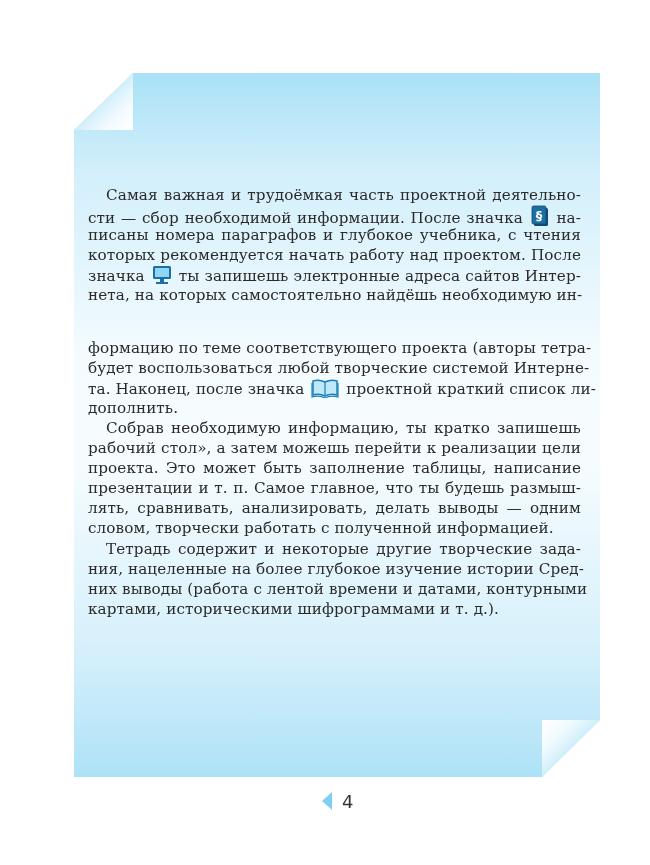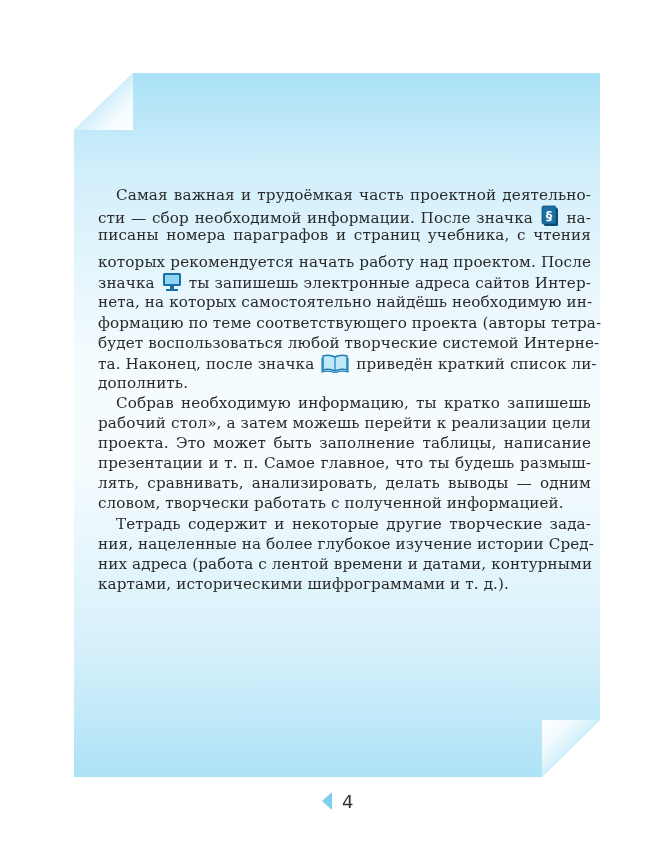--- a/index.html
+++ b/index.html
@@ -19,21 +19,21 @@
     background: linear-gradient(135deg, #b5e4f6 30%, #f3fbff 75%, #ffffff 100%);
     clip-path: polygon(59px 0, 59px 57px, 0 57px);
     box-shadow: 0 0 2px rgba(0,0,0,0.1);
   }
   .fold-br {
     left: 468px; top: 647px; width: 58px; height: 57px;
     background: linear-gradient(315deg, #b5e4f6 30%, #f3fbff 75%, #ffffff 100%);
     clip-path: polygon(0 0, 58px 0, 0 57px);
   }
   .text-block {
-    position: absolute; left: 116px; top: 185px; width: 475px;
+    position: absolute; left: 106px; top: 185px; width: 475px;
     font-size: 15.2px; line-height: 20.1px; color: #2a2a2a; text-align: justify;
     letter-spacing: 0.1px;
   }
   .line { display: block; height: 20.1px; white-space: nowrap; text-align-last: justify; text-align: justify; }
   .line.last { text-align-last: left; }
   .icon-inline { display: inline-block; vertical-align: -4px; margin: 0 2px; }
   .pagenum {
     position: absolute; left: 322px; top: 788px; height: 26px;
     display: flex; align-items: center; gap: 10px;
   }
@@ -54,52 +54,52 @@
 
 <div class="text-block">
 
   <div>
     <span class="line" style="padding-left:0;"><span style="display:inline-block;width:0;"></span><span>Самая важная и трудоёмкая часть проектной деятельно-</span></span>
     <span class="line" style="margin-left:-18px;"><span>сти — сбор необходимой информации. После значка</span> <span class="icon-inline"><svg width="18" height="22" viewBox="0 0 18 22">
             <rect x="3" y="3" width="14" height="18" rx="1.5" fill="#0d4d73"></rect>
             <rect x="1" y="1" width="14" height="18" rx="1.5" fill="#1b6fa3" stroke="#0d4d73" stroke-width="0.8"></rect>
             <text x="8" y="15" font-size="13" font-family="DejaVu Sans, sans-serif" fill="#ffffff" text-anchor="middle" font-weight="bold">§</text>
           </svg></span> <span>на-</span></span>
-    <span class="line" style="margin-left:-18px;">писаны номера параграфов и страниц учебника, с чтения</span>
-    <span class="line" style="margin-left:-18px;margin-top:7px;">которых рекомендуется начать работу над проектом. После</span>
+    <span class="line" style="margin-left:-18px;">писаны номера параграфов и глубокое учебника, с чтения</span>
+    <span class="line" style="margin-left:-18px;">которых рекомендуется начать работу над проектом. После</span>
     <span class="line" style="margin-left:-18px;"><span>значка</span> <span class="icon-inline"><svg width="20" height="20" viewBox="0 0 20 20">
             <rect x="1" y="1" width="18" height="13" rx="1.5" fill="#1a6fa8"></rect>
             <rect x="3" y="3" width="14" height="9" fill="#8fd6f3"></rect>
             <rect x="8" y="14" width="4" height="3" fill="#1a6fa8"></rect>
             <rect x="4" y="17" width="12" height="2" fill="#1a6fa8"></rect>
           </svg></span> <span>ты запишешь электронные адреса сайтов Интер-</span></span>
     <span class="line" style="margin-left:-18px;">нета, на которых самостоятельно найдёшь необходимую ин-</span>
-    <span class="line" style="margin-left:-18px;">формацию по теме соответствующего проекта (авторы тетра-</span>
+    <span class="line" style="margin-left:-18px;margin-top:32px;">формацию по теме соответствующего проекта (авторы тетра-</span>
     <span class="line" style="margin-left:-18px;">будет воспользоваться любой творческие системой Интерне-</span>
     <span class="line" style="margin-left:-18px;"><span>та. Наконец, после значка</span> <span class="icon-inline"><svg width="28" height="20" viewBox="0 0 28 20">
             <path d="M2 3 Q8 1 14 4 Q20 1 26 3 L26 17 Q20 15 14 18 Q8 15 2 17 Z" fill="#bfe8f8" stroke="#1b7fb8" stroke-width="1.5"></path>
             <line x1="14" y1="4" x2="14" y2="18" stroke="#1b7fb8" stroke-width="1.2"></line>
             <path d="M1 5 L1 19 Q8 17 14 20 Q20 17 27 19 L27 5" fill="none" stroke="#1b7fb8" stroke-width="1.2"></path>
-          </svg></span> <span>приведён краткий список ли-</span></span>
+          </svg></span> <span>проектной краткий список ли-</span></span>
     <span class="line last" style="margin-left:-18px;">дополнить.</span>
   </div>
 
   <div>
     <span class="line">Собрав необходимую информацию, ты кратко запишешь</span>
     <span class="line" style="margin-left:-18px;">рабочий стол», а затем можешь перейти к реализации цели</span>
     <span class="line" style="margin-left:-18px;">проекта. Это может быть заполнение таблицы, написание</span>
     <span class="line" style="margin-left:-18px;">презентации и т. п. Самое главное, что ты будешь размыш-</span>
     <span class="line" style="margin-left:-18px;">лять, сравнивать, анализировать, делать выводы — одним</span>
     <span class="line last" style="margin-left:-18px;">словом, творчески работать с полученной информацией.</span>
   </div>
 
   <div>
     <span class="line">Тетрадь содержит и некоторые другие творческие зада-</span>
     <span class="line" style="margin-left:-18px;">ния, нацеленные на более глубокое изучение истории Сред-</span>
-    <span class="line" style="margin-left:-18px;">них адреса (работа с лентой времени и датами, контурными</span>
+    <span class="line" style="margin-left:-18px;">них выводы (работа с лентой времени и датами, контурными</span>
     <span class="line last" style="margin-left:-18px;">картами, историческими шифрограммами и т. д.).</span>
   </div>
 </div>
 
 <div class="pagenum">
   <div class="tri"></div>
   <span>4</span>
 </div>
 
 </body></html>

